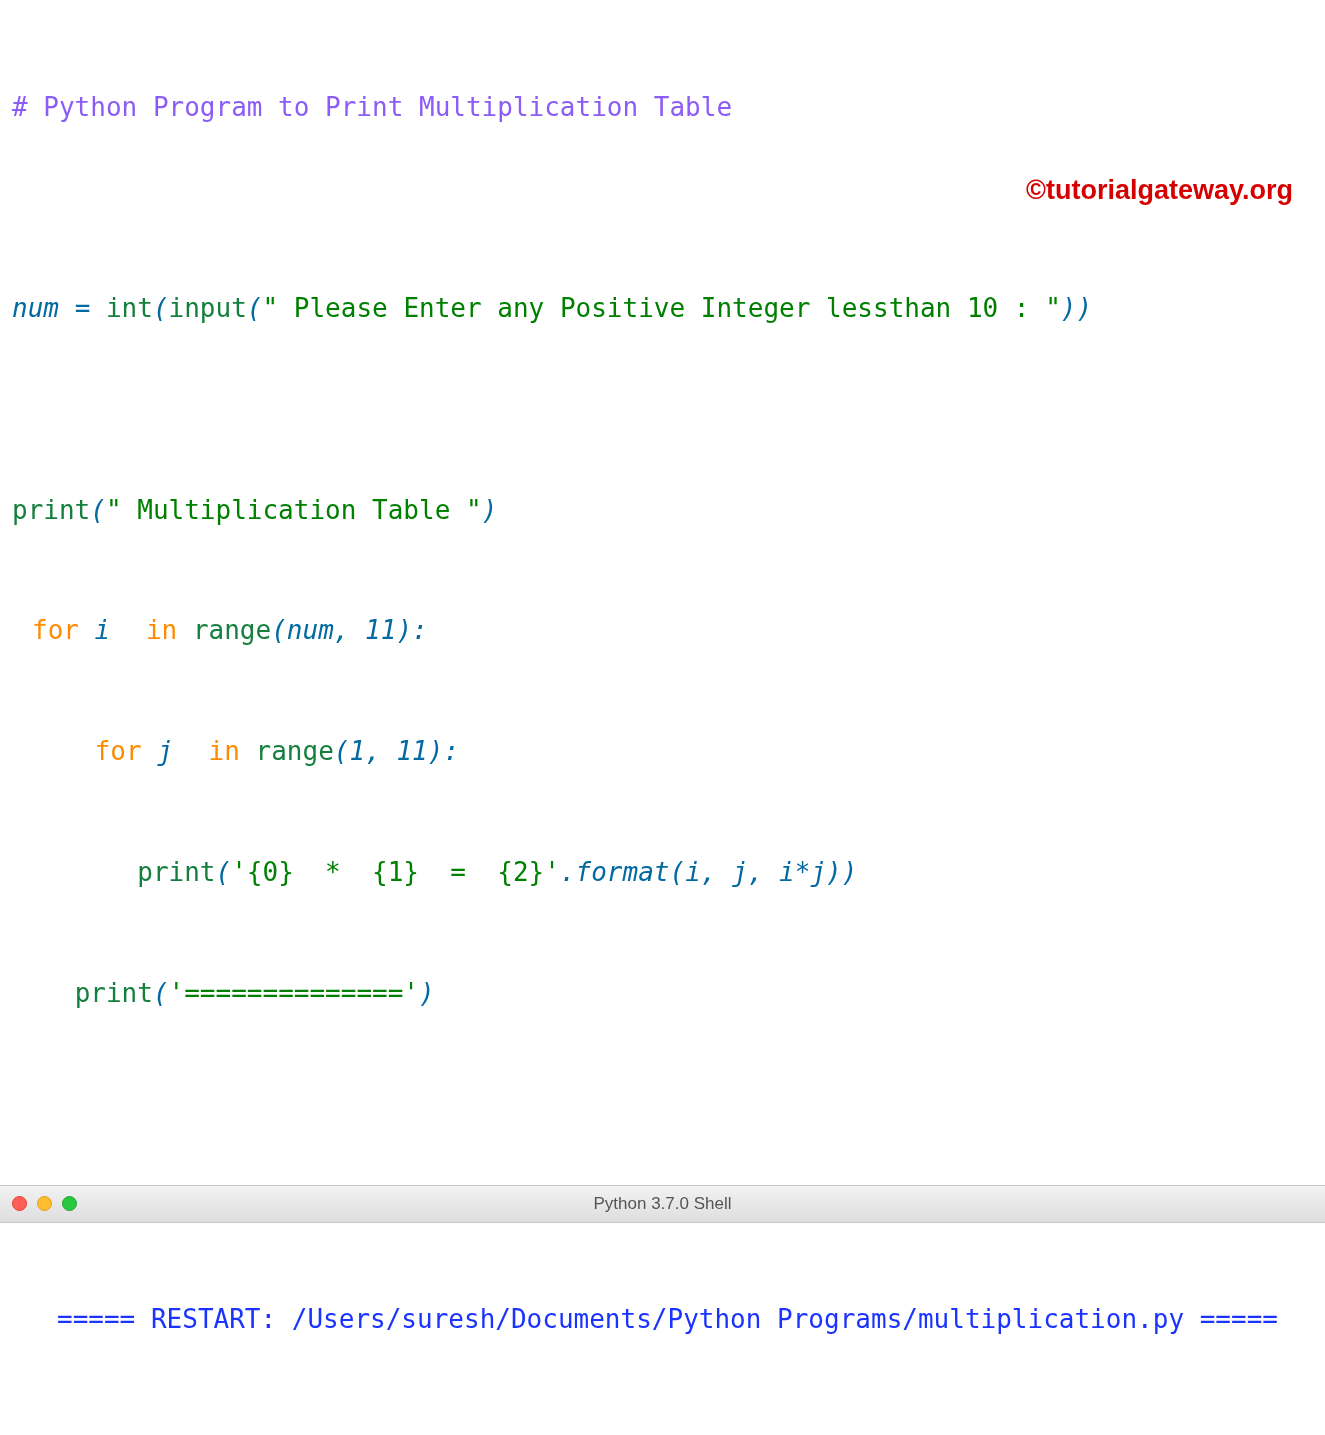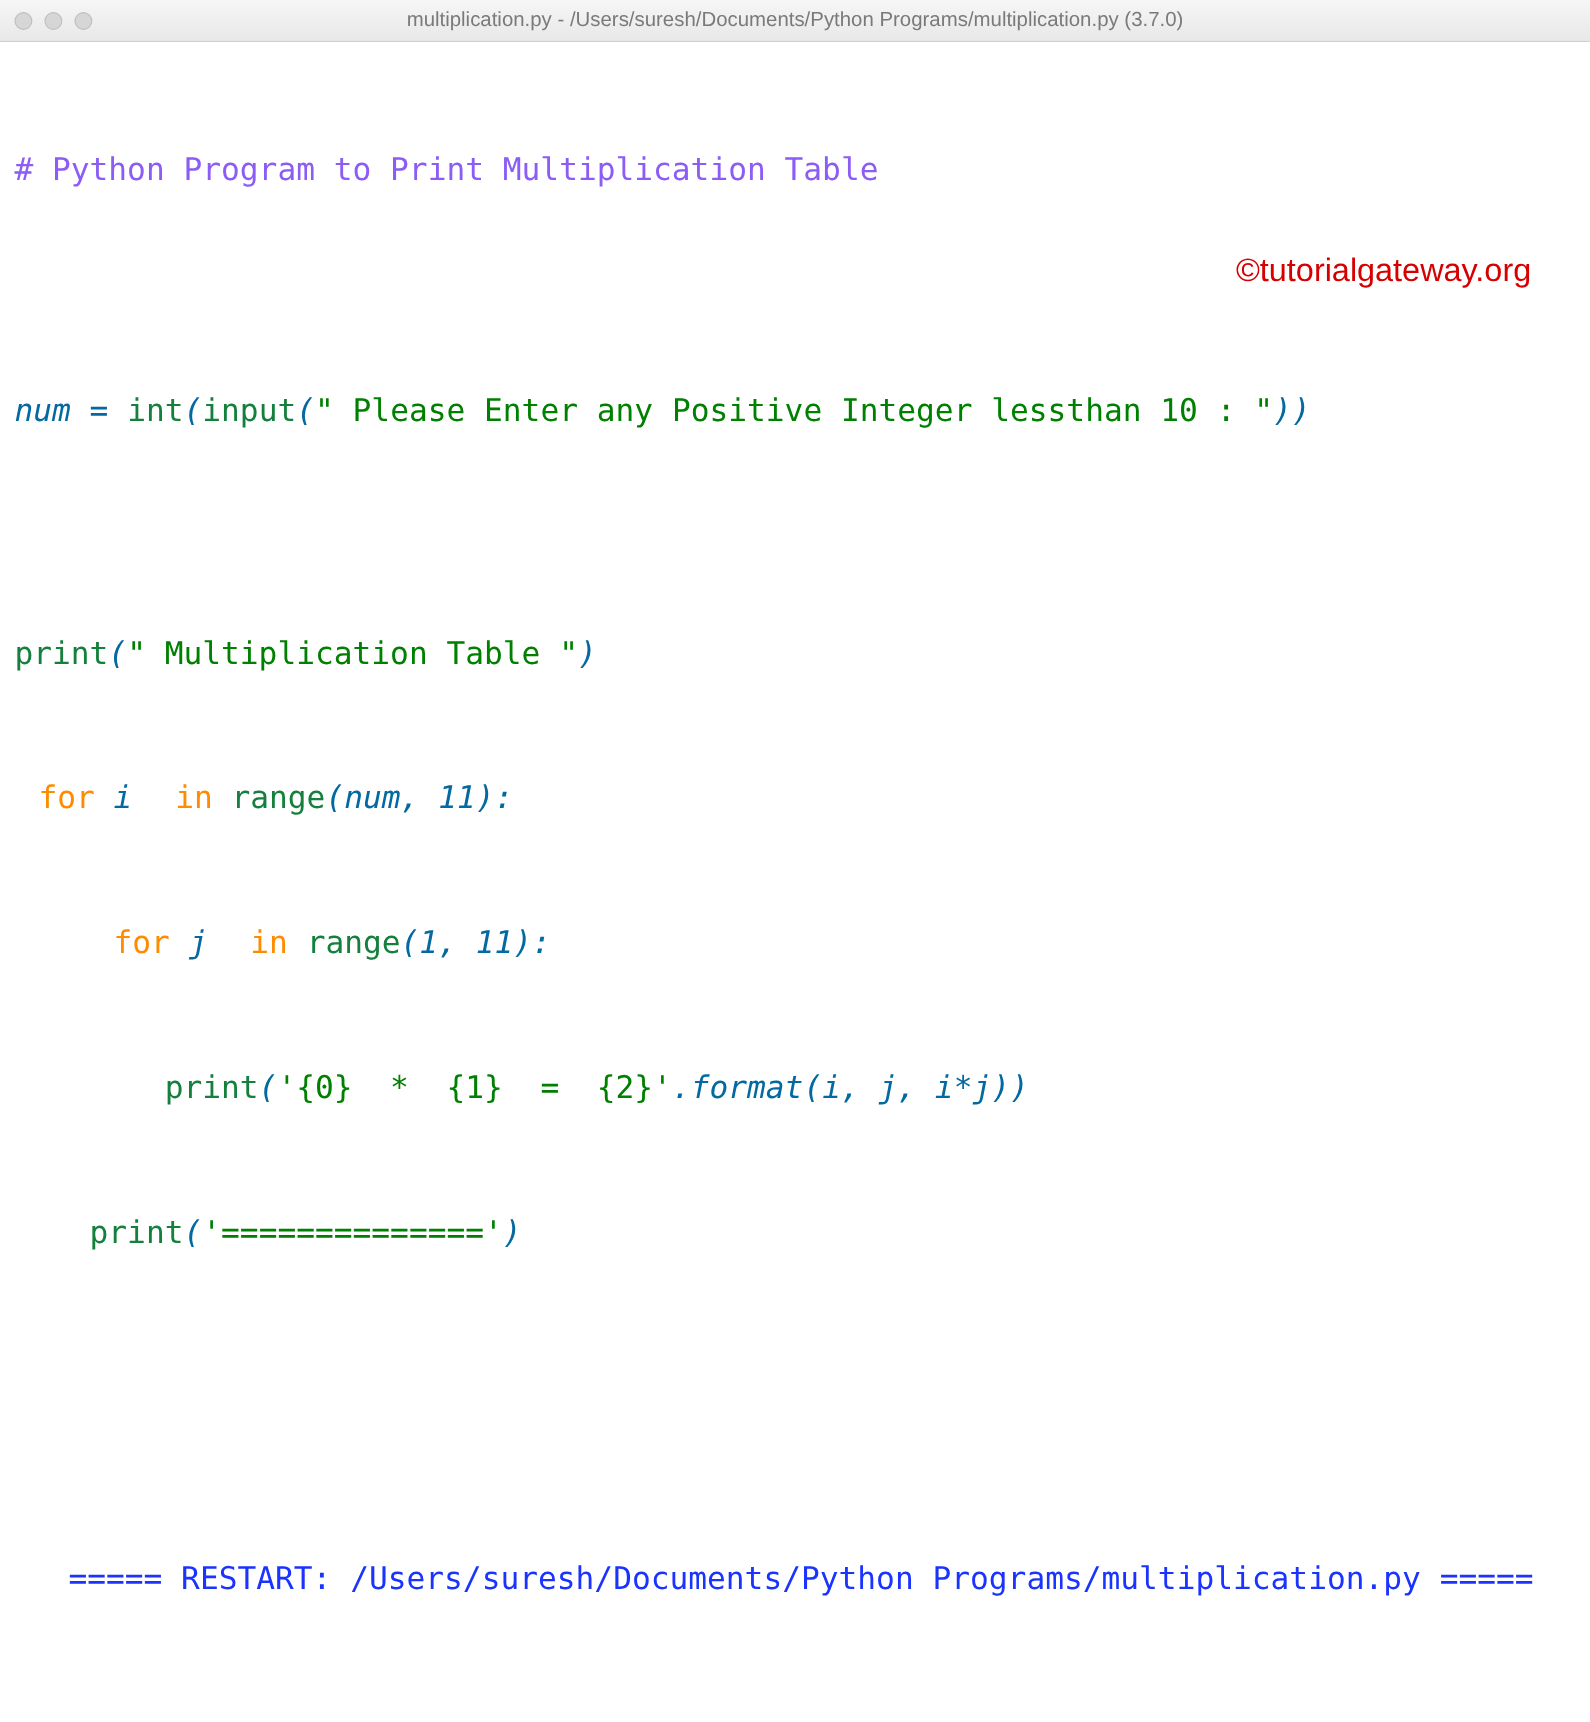--- a/index.html
+++ b/index.html
@@ -54,24 +54,24 @@
     position: relative;
   }
   .editor div { white-space: pre; }
   .k-comment { color: #8b5cf6; }
   .k-black   { color: #0369a1; font-style: italic; }
   .k-builtin { color: #15803d; }
   .k-string  { color: #008000; }
   .k-keyword { color: #ff8c00; margin-left: 20px; }
   .watermark {
     position: absolute;
-    right: 49px;
+    right: 32px;
     top: 170px;
     color: #d60000;
-    font-weight: normal;
+    font-weight: bold;
     font-family: Arial, sans-serif;
     font-size: 27px;
     pointer-events: none;
   }
   .shell-titlebar {
     height: 36px;
     background: linear-gradient(#f2f2f2,#dedede);
     border-top: 1px solid #c8c8c8;
     border-bottom: 1px solid #c8c8c8;
     display: flex;
@@ -93,45 +93,45 @@
     font-size: 26px;
     white-space: pre;
   }
   .console div { white-space: pre; margin-left: 45px; }
   .c-blue  { color: #1a33ff; }
 </style>
 </head>
 <body>
 
 <div class="window">
-  <div class="titlebar">
-    <div class="traffic">
-      <div class="tdot inactive"></div>
-      <div class="tdot inactive"></div>
-      <div class="tdot inactive"></div>
-    </div>
-    <div class="title">multiplication.py - /Users/suresh/Documents/Python Programs/multiplication.py (3.7.0)</div>
-  </div>
 
   <div class="editor">
     <div><span class="k-comment"># Python Program to Print Multiplication Table</span></div>
     <div></div>
     <div><span class="k-black">num </span><span class="k-black">=</span><span class="k-black"> </span><span class="k-builtin">int</span><span class="k-black">(</span><span class="k-builtin">input</span><span class="k-black">(</span><span class="k-string">" Please Enter any Positive Integer lessthan 10 : "</span><span class="k-black">))</span></div>
     <div></div>
     <div><span class="k-builtin">print</span><span class="k-black">(</span><span class="k-string">" Multiplication Table "</span><span class="k-black">)</span></div>
     <div><span class="k-keyword">for</span><span class="k-black"> i </span><span class="k-keyword">in</span><span class="k-black"> </span><span class="k-builtin">range</span><span class="k-black">(num, </span><span class="k-black">11</span><span class="k-black">):</span></div>
     <div><span class="k-black">    </span><span class="k-keyword">for</span><span class="k-black"> j </span><span class="k-keyword">in</span><span class="k-black"> </span><span class="k-builtin">range</span><span class="k-black">(</span><span class="k-black">1</span><span class="k-black">, </span><span class="k-black">11</span><span class="k-black">):</span></div>
     <div><span class="k-black">        </span><span class="k-builtin">print</span><span class="k-black">(</span><span class="k-string">'{0}  *  {1}  =  {2}'</span><span class="k-black">.format(i, j, i</span><span class="k-black">*</span><span class="k-black">j))</span></div>
     <div><span class="k-black">    </span><span class="k-builtin">print</span><span class="k-black">(</span><span class="k-string">'=============='</span><span class="k-black">)</span></div>
 
     <div class="watermark">©tutorialgateway.org</div>
   </div>
 </div>
 
 <div class="window">
+  <div class="shell-titlebar">
+    <div class="traffic">
+      <div class="tdot red"></div>
+      <div class="tdot yellow"></div>
+      <div class="tdot green"></div>
+    </div>
+    <div class="title">Python 3.7.0 Shell</div>
+  </div>
 
   <div class="console">
     <div class="c-blue">===== RESTART: /Users/suresh/Documents/Python Programs/multiplication.py =====</div>
     
     
     
     
   </div>
 </div>
 

